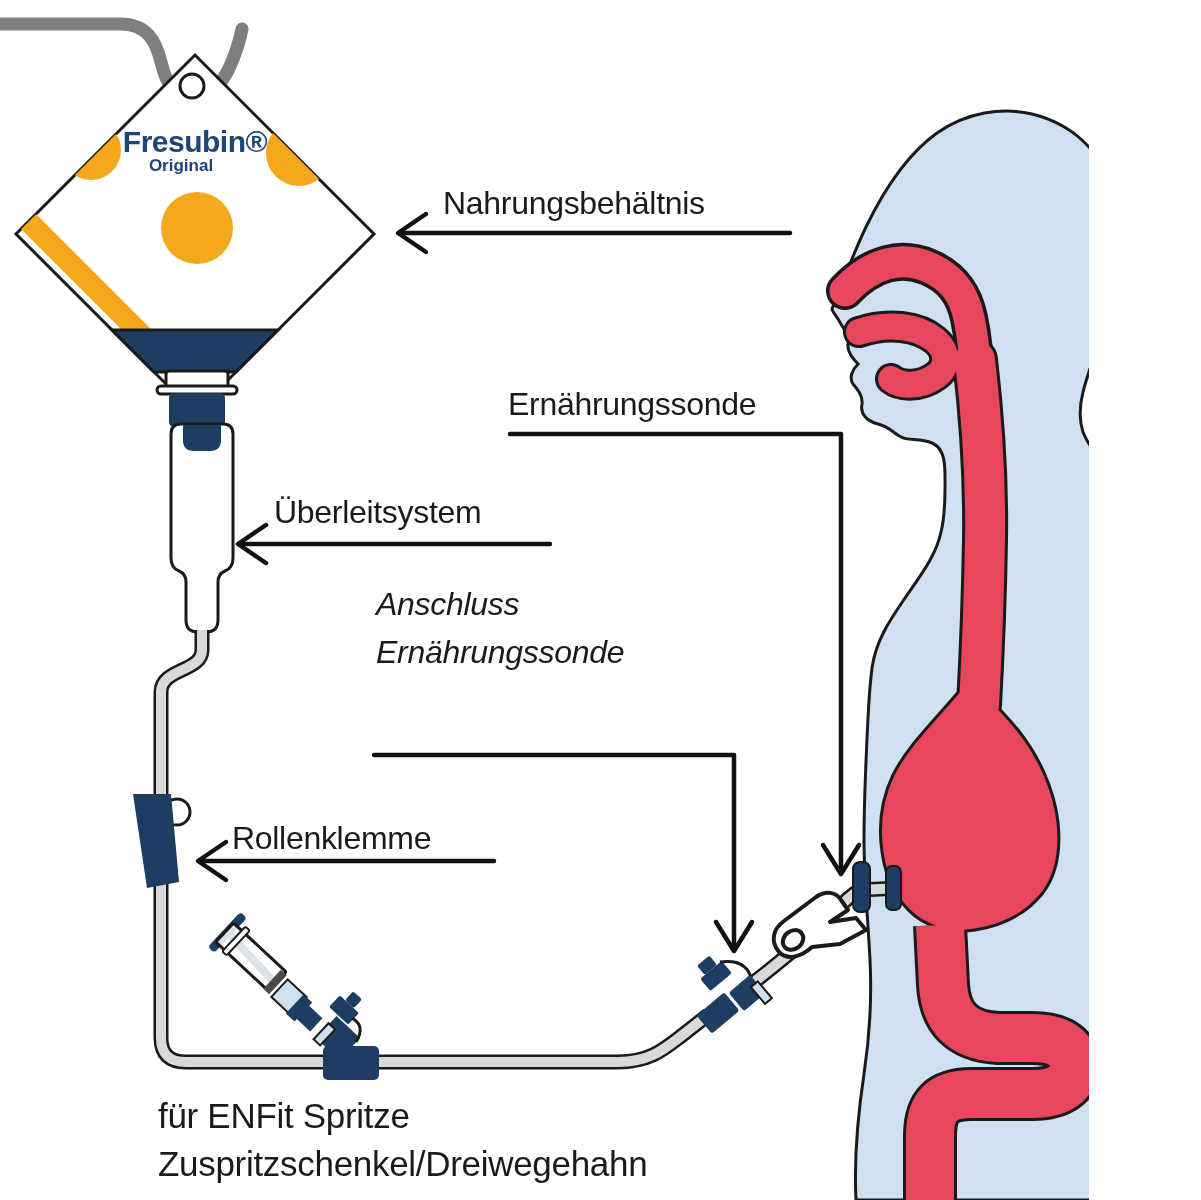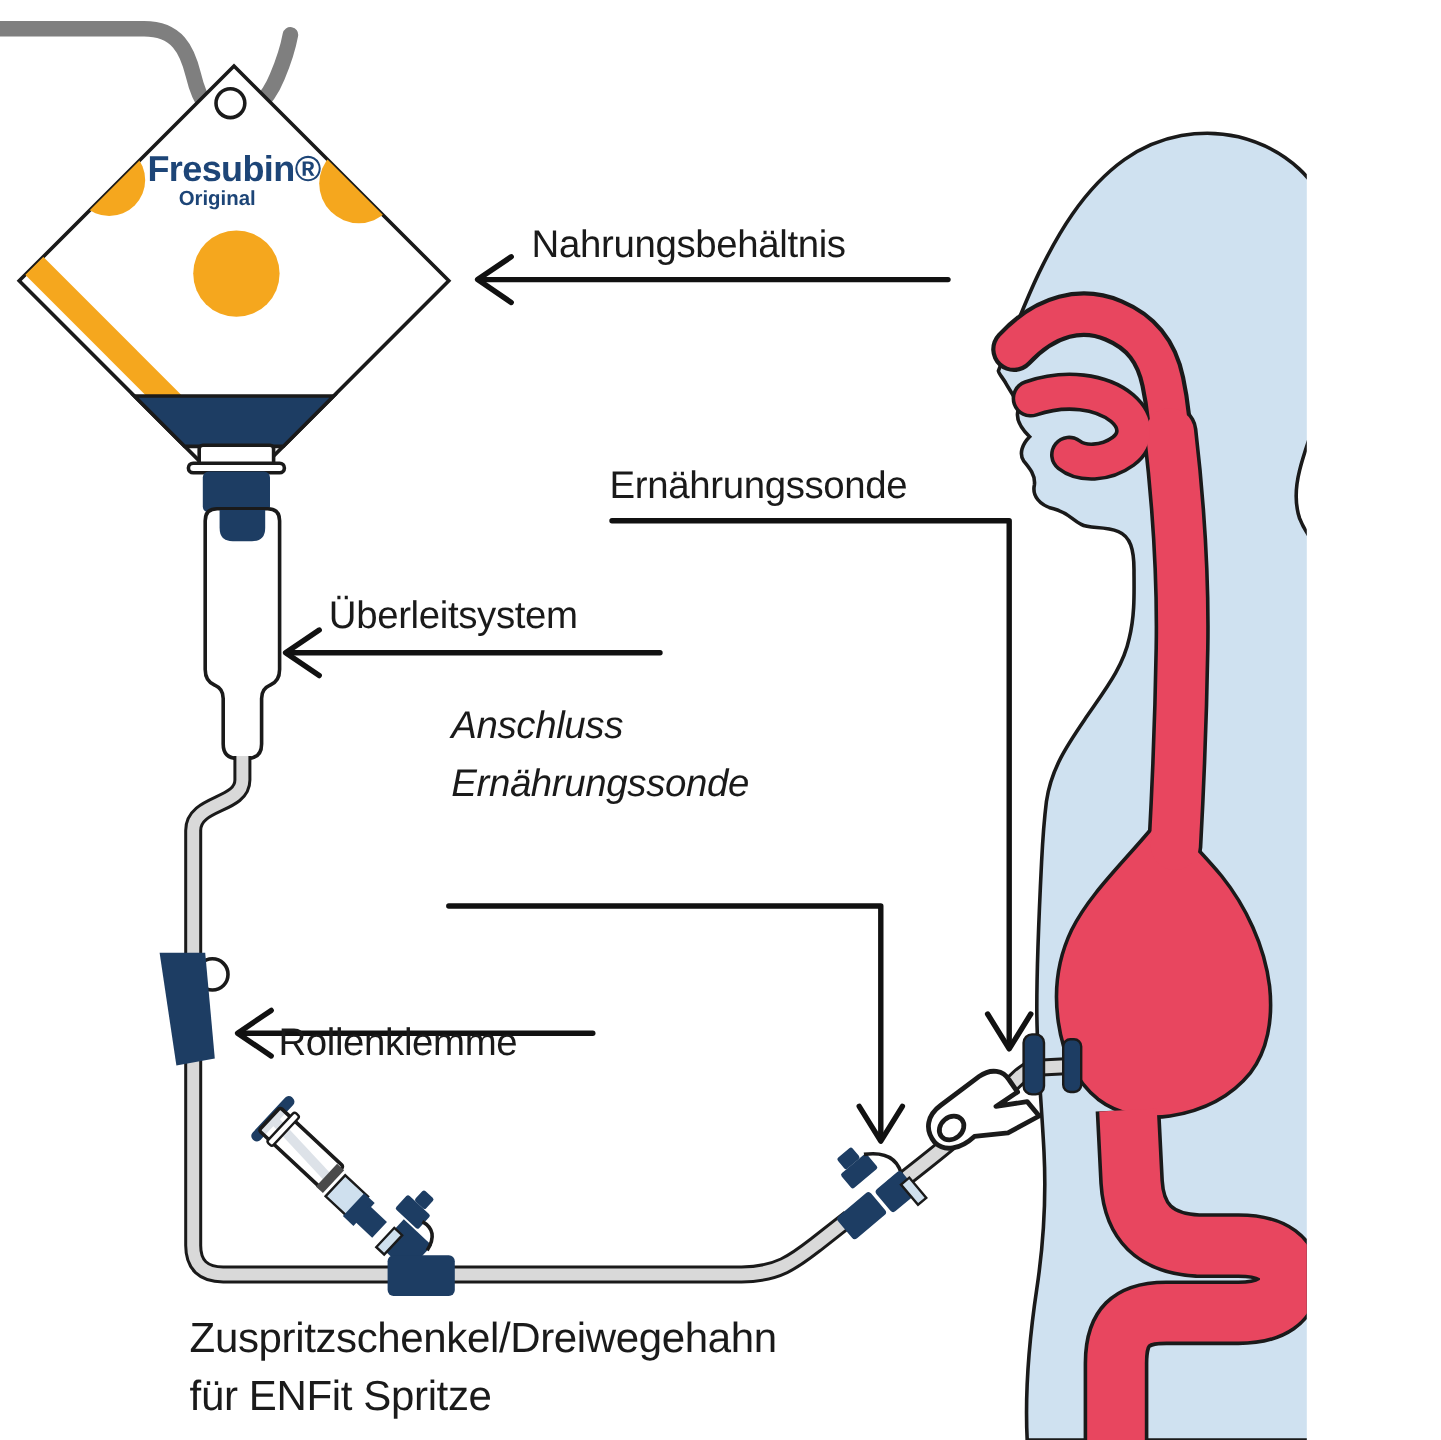--- a/index.html
+++ b/index.html
@@ -207,20 +207,20 @@
 
   <div class="label" style="left:508px;top:386px;">Ernährungssonde</div>
 
   <div class="label" style="left:274px;top:494px;">Überleitsystem</div>
 
   <div class="label label-block" style="left:376px;top:580px;font-style:italic;">
     <div>Anschluss</div>
     <div>Ernährungssonde</div>
   </div>
 
-  <div class="label" style="left:232px;top:820px;margin-top:30px;">Rollenklemme</div>
+  <div class="label" style="left:232px;top:820px;">Rollenklemme</div>
 
   <div class="label label-block bottom-caption" style="left:158px;top:1092px;">
+    <div>für ENFit Spritze</div>
     <div>Zuspritzschenkel/Dreiwegehahn</div>
-    <div>für ENFit Spritze</div>
   </div>
 
 </div>
 
 </body></html>

